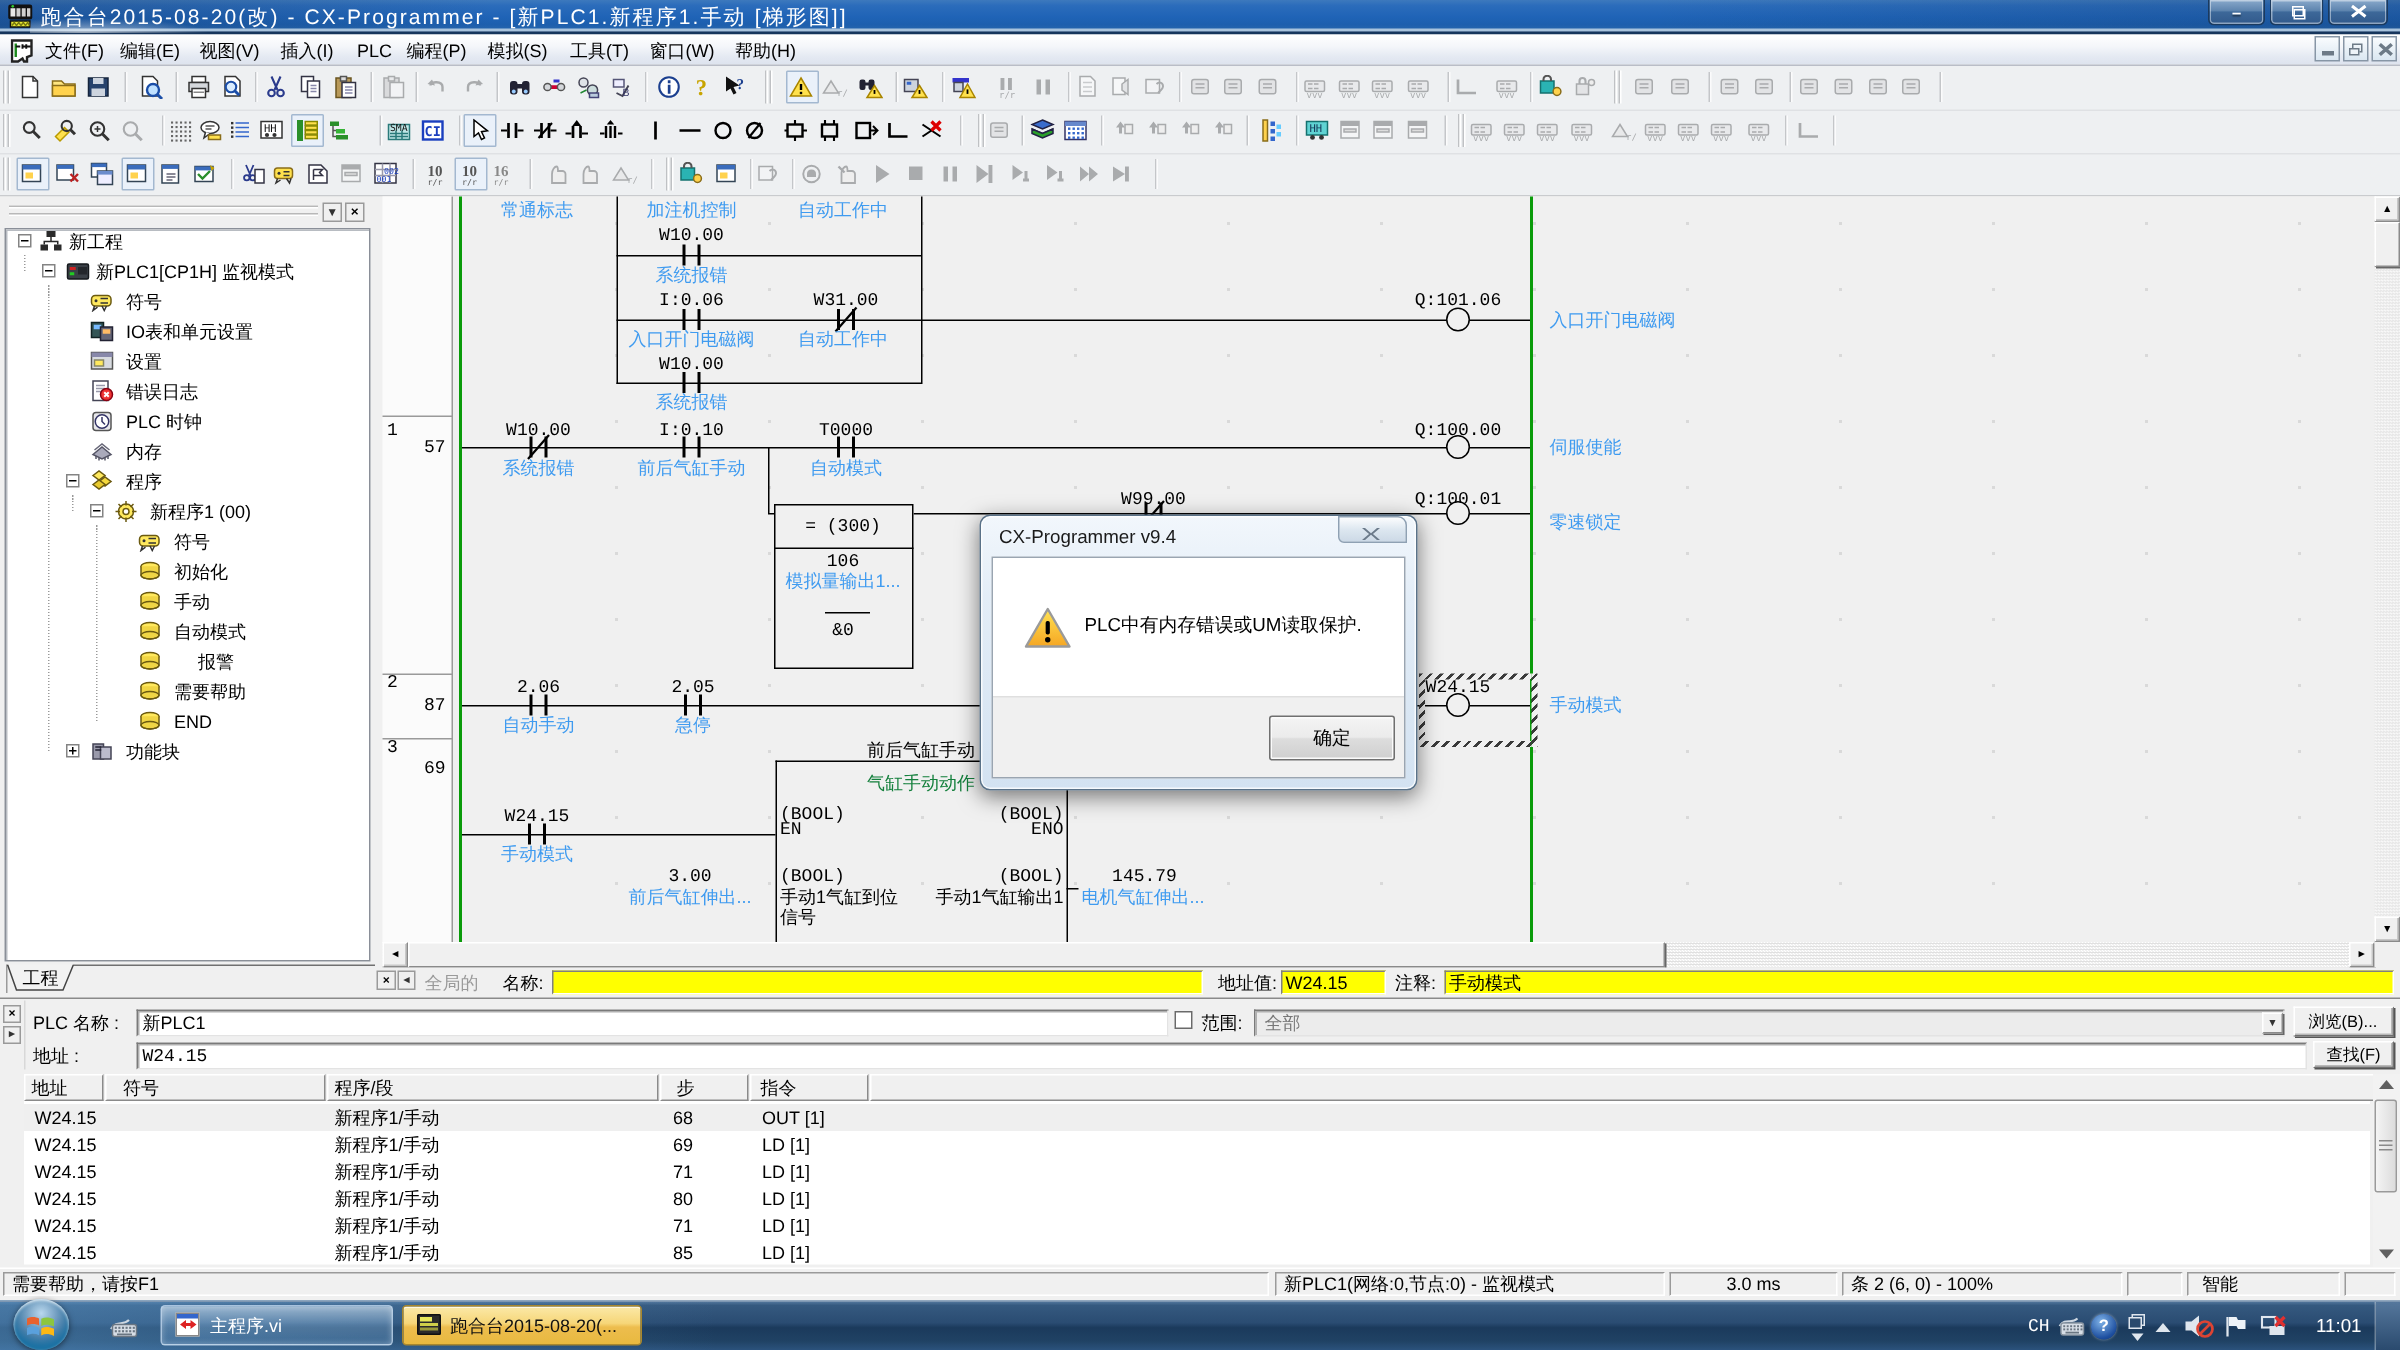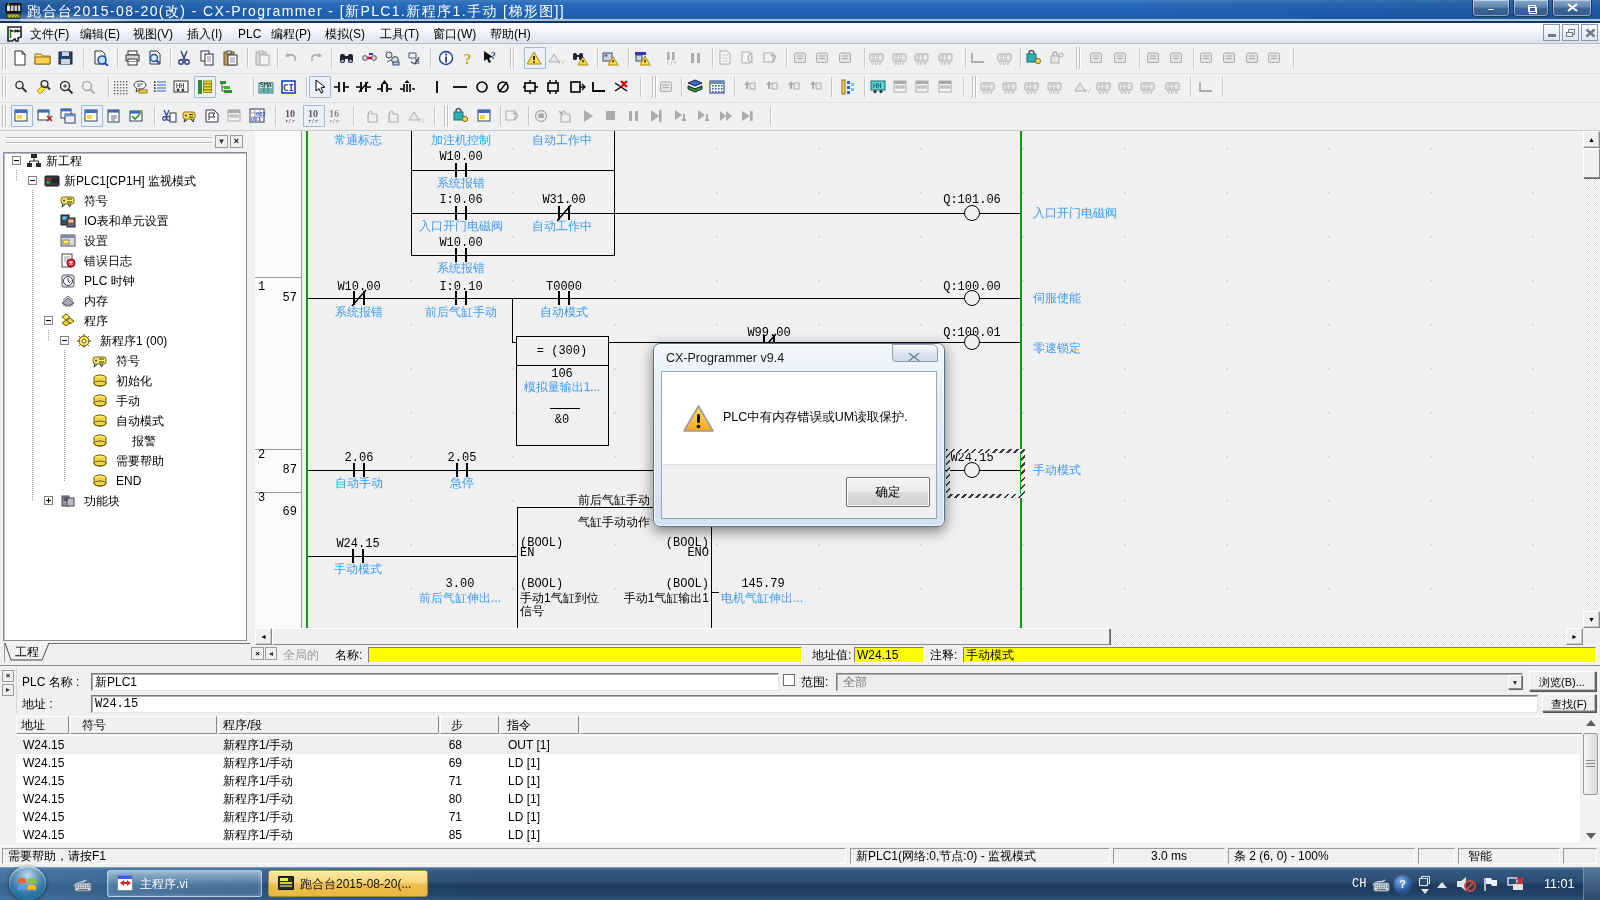--- a/index.html
+++ b/index.html
@@ -1162,21 +1162,21 @@
     <div style="position:absolute;left:359px;top:458px;transform:translate(-50%,-50%);font-family:'Liberation Mono',monospace;font-size:12px;color:#000;white-space:nowrap;line-height:1;">2.06</div>
     <div style="position:absolute;left:462px;top:458px;transform:translate(-50%,-50%);font-family:'Liberation Mono',monospace;font-size:12px;color:#000;white-space:nowrap;line-height:1;">2.05</div>
     <div style="position:absolute;left:972px;top:458px;transform:translate(-50%,-50%);font-family:'Liberation Mono',monospace;font-size:12px;color:#000;white-space:nowrap;line-height:1;">W24.15</div>
     <div style="position:absolute;left:359px;top:483px;transform:translate(-50%,-50%);font-family:'Liberation Sans',sans-serif;font-size:12px;color:#3f9bf0;white-space:nowrap;line-height:1;">自动手动</div>
     <div style="position:absolute;left:462px;top:483px;transform:translate(-50%,-50%);font-family:'Liberation Sans',sans-serif;font-size:12px;color:#3f9bf0;white-space:nowrap;line-height:1;">急停</div>
     <div style="position:absolute;left:1033px;top:470px;transform:translateY(-50%);font-family:'Liberation Sans',sans-serif;font-size:12px;color:#3f9bf0;white-space:nowrap;line-height:1;">手动模式</div>
     <div style="position:absolute;left:946px;top:449px;width:79px;height:49px;border:4px solid transparent;border-image:repeating-linear-gradient(135deg,#3a3a3a 0,#3a3a3a 1.8px,#f0f0f0 1.8px,#f0f0f0 5px) 4;"></div>
     <div style="position:absolute;left:258px;top:498px;transform:translateY(-50%);font-family:'Liberation Mono',monospace;font-size:12px;color:#000;white-space:nowrap;line-height:1;">3</div>
     <div style="position:absolute;right:1303px;top:512px;transform:translateY(-50%);font-family:'Liberation Mono',monospace;font-size:12px;color:#000;white-space:nowrap;line-height:1;">69</div>
     <div style="position:absolute;left:614px;top:500px;transform:translate(-50%,-50%);font-family:'Liberation Sans',sans-serif;font-size:12px;color:#000;white-space:nowrap;line-height:1;">前后气缸手动</div>
-    <div style="position:absolute;left:614px;top:522px;transform:translate(-50%,-50%);font-family:'Liberation Sans',sans-serif;font-size:12px;color:#000000;white-space:nowrap;line-height:1;">气缸手动动作</div>
+    <div style="position:absolute;left:614px;top:522px;transform:translate(-50%,-50%);font-family:'Liberation Sans',sans-serif;font-size:12px;color:#15803d;white-space:nowrap;line-height:1;">气缸手动动作</div>
     <div style="position:absolute;left:517px;top:507px;width:194px;height:1px;background:#000"></div>
     <div style="position:absolute;left:517px;top:507px;width:1px;height:121px;background:#000"></div>
     <div style="position:absolute;left:711px;top:507px;width:1px;height:121px;background:#000"></div>
     <div style="position:absolute;left:308px;top:556px;width:209px;height:1px;background:#000"></div>
     <div style="position:absolute;left:352px;top:549px;width:2px;height:14px;background:#000"></div>
     <div style="position:absolute;left:362px;top:549px;width:2px;height:14px;background:#000"></div>
     <div style="position:absolute;left:358px;top:544px;transform:translate(-50%,-50%);font-family:'Liberation Mono',monospace;font-size:12px;color:#000;white-space:nowrap;line-height:1;">W24.15</div>
     <div style="position:absolute;left:358px;top:569px;transform:translate(-50%,-50%);font-family:'Liberation Sans',sans-serif;font-size:12px;color:#3f9bf0;white-space:nowrap;line-height:1;">手动模式</div>
     <div style="position:absolute;left:520px;top:543px;transform:translateY(-50%);font-family:'Liberation Mono',monospace;font-size:12px;color:#000;white-space:nowrap;line-height:1;">(BOOL)</div>
     <div style="position:absolute;left:520px;top:553px;transform:translateY(-50%);font-family:'Liberation Mono',monospace;font-size:12px;color:#000;white-space:nowrap;line-height:1;">EN</div>

